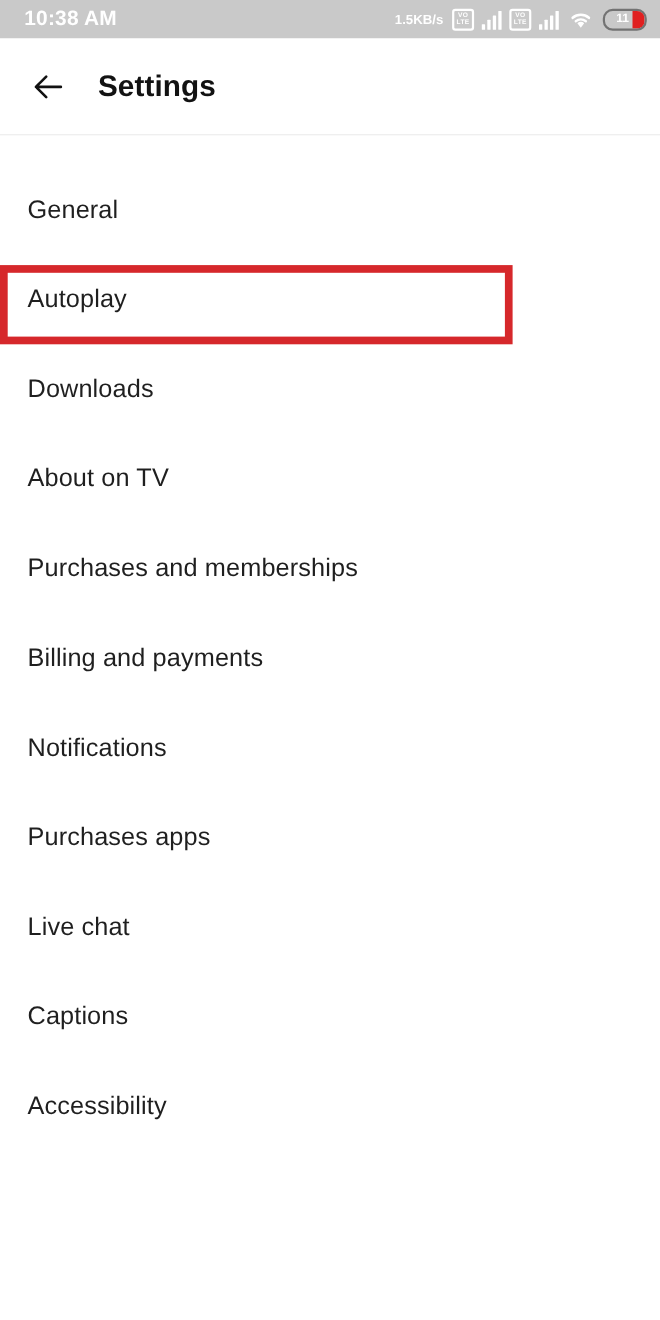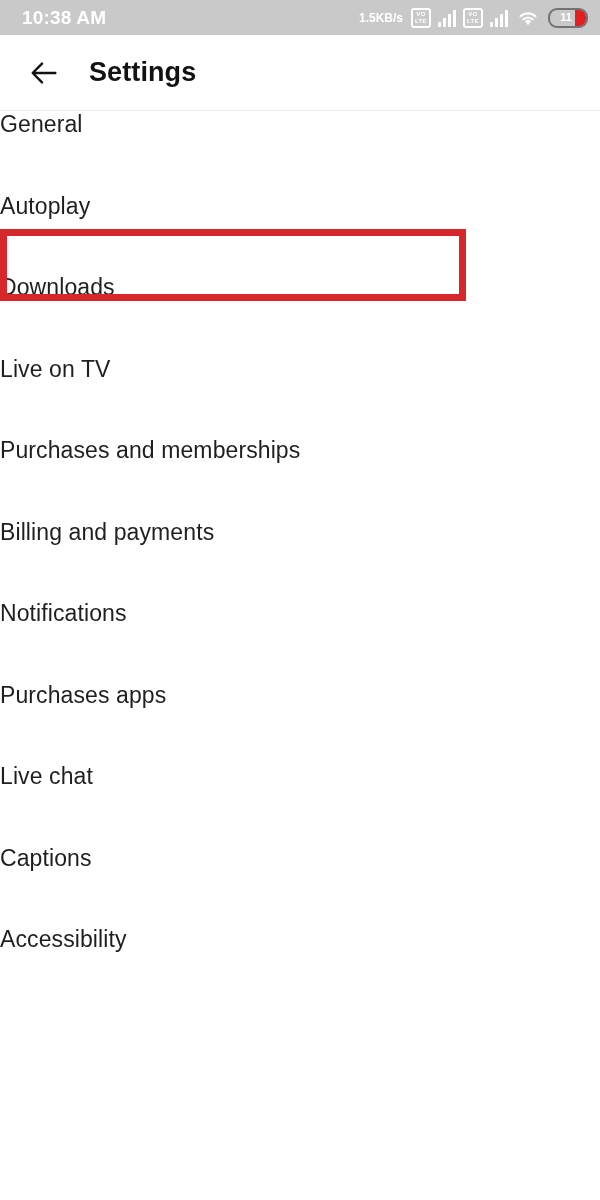--- a/index.html
+++ b/index.html
@@ -78,21 +78,21 @@
     width:100%;
     text-align:center;
     font-size:11px; font-weight:bold;
     color:#ffffff; line-height:1;
     padding-right:4px;
   }
 
   
   .app-bar {
     position:relative;
-    width:600px; height:76px;
+    width:600px; height:88px;
     background:#ffffff;
     display:flex; align-items:center;
     border-bottom:1px solid #ececec;
   }
   .back-btn {
     width:56px; height:56px;
     margin-left:16px;
     display:flex; align-items:center; justify-content:center;
     cursor:pointer;
   }
@@ -106,21 +106,22 @@
   }
 
   
   .settings-list {
     position:relative;
     width:600px;
     padding-top:0;
   }
   .settings-item {
     height:81.5px;
-    display:flex; align-items:flex-start;
+    display:flex; align-items:flex-end;
+    padding-left:25px;
     cursor:pointer;
   }
   .settings-item-label {
     font-size:23px;
     color:#1f1f1f;
     line-height:1.2;
     letter-spacing:.1px;
   }
 
   
@@ -193,21 +194,21 @@
   <div class="settings-item">
     <span class="settings-item-label">General</span>
   </div>
   <div class="settings-item">
     <span class="settings-item-label">Autoplay</span>
   </div>
   <div class="settings-item">
     <span class="settings-item-label">Downloads</span>
   </div>
   <div class="settings-item">
-    <span class="settings-item-label">Live on TV</span>
+    <span class="settings-item-label">About on TV</span>
   </div>
   <div class="settings-item">
     <span class="settings-item-label">Purchases and memberships</span>
   </div>
   <div class="settings-item">
     <span class="settings-item-label">Billing and payments</span>
   </div>
   <div class="settings-item">
     <span class="settings-item-label">Notifications</span>
   </div>

